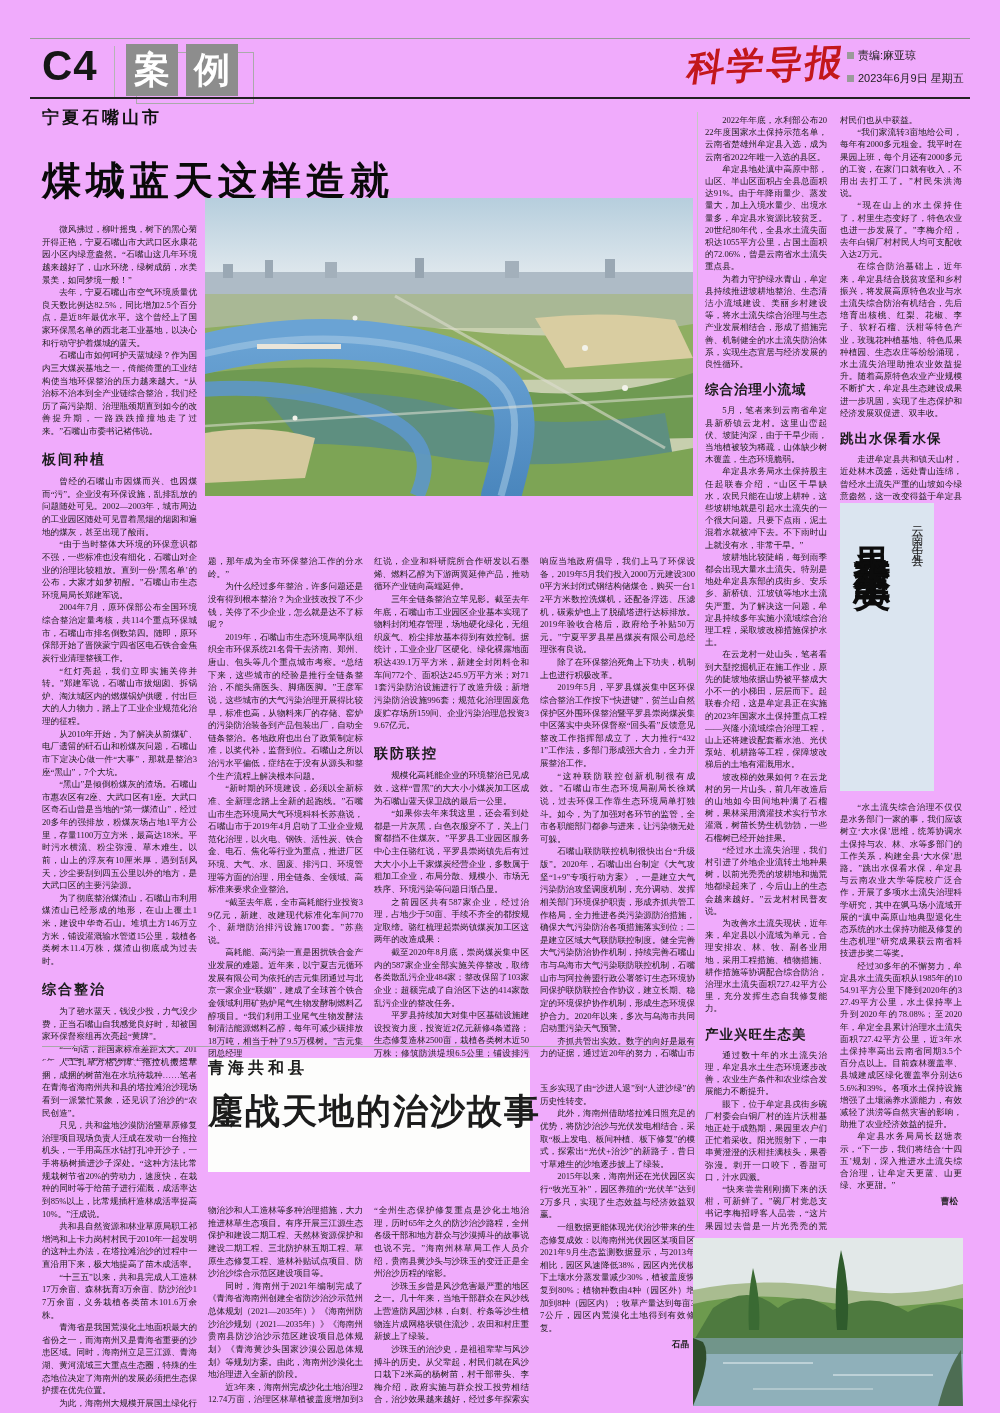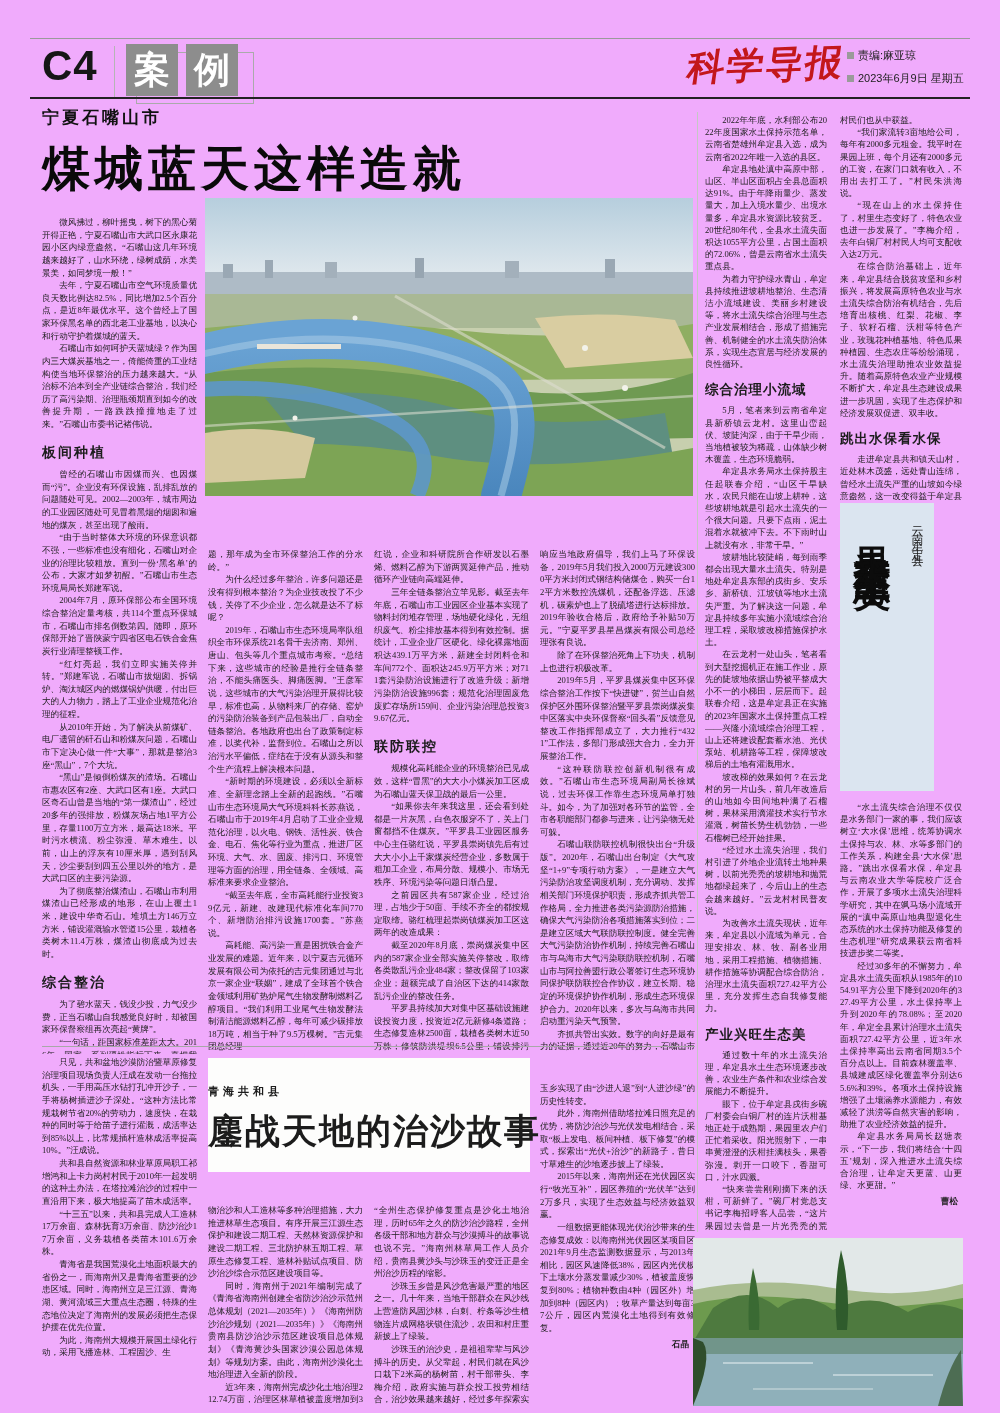--- a/index.html
+++ b/index.html
@@ -16,22 +16,22 @@
   .sec-char{position:relative;display:inline-block;width:52px;height:52px;margin-right:4px;background:#8d8d8d;
             color:#fff;font-family:"Liberation Sans",sans-serif;font-weight:bold;font-size:36px;
             line-height:52px;text-align:center;}
   .masthead{position:absolute;left:688px;top:40px;width:180px;font-size:37px;font-weight:bold;color:#c3171b;
             font-family:"DejaVu Serif",serif;transform:skewX(-10deg) rotate(-2deg);letter-spacing:2px;white-space:nowrap;}
   .pubinfo{position:absolute;left:847px;top:48px;font-family:"Liberation Sans",sans-serif;font-size:11px;color:#222;}
   .publine{margin-bottom:8px;white-space:nowrap;}
   .sq{display:inline-block;width:7px;height:7px;background:#9a9a9a;margin-right:4px;}
   
   .kicker{font-family:"Liberation Sans",sans-serif;font-size:17px;font-weight:600;letter-spacing:3px;color:#111;}
-  .headline{font-family:"Liberation Sans",sans-serif;font-size:48px;font-weight:bold;letter-spacing:5px;
-            color:#0a0a0a;margin-top:8px;white-space:nowrap;}
+  .headline{font-family:"Liberation Sans",sans-serif;font-size:39px;font-weight:bold;letter-spacing:5px;
+            color:#0a0a0a;margin-top:25px;white-space:nowrap;}
   .cols{display:flex;gap:11px;}
   .col{width:155px;overflow:hidden;font-size:8.6px;line-height:1.47;text-align:justify;word-break:break-all;}
   .col p{margin:0;text-indent:2em;}
   .col p.cont{text-indent:0;margin-top:26px;}
   .col h4{font-family:"Liberation Sans",sans-serif;font-size:14px;font-weight:bold;letter-spacing:2px;
           margin:11px 0 6px;text-indent:0;}
   .col p.author{text-align:right;font-weight:bold;text-indent:0;padding-right:6px;margin-top:3px;}
   
   .main-art{position:absolute;left:42px;top:106px;width:653px;}
   .main-cols{margin-top:15px;height:838px;}
@@ -50,21 +50,21 @@
   .v-title-block{height:288px;margin:3px 0 10px;background:#dbe5f0;writing-mode:vertical-rl;
                  padding:14px 6px 6px 6px;box-sizing:border-box;}
   .v-kicker{font-family:"Liberation Sans",sans-serif;font-size:12px;letter-spacing:7px;color:#222;margin-left:10px;margin-right:2px;}
   .v-title{font-family:"DejaVu Serif",serif;font-size:37px;font-weight:bold;letter-spacing:4px;color:#0c0c0c;}
   .rb-text2{height:414px;overflow:hidden;}
   
   .bottom-art{position:absolute;left:42px;top:1056px;width:653px;height:352px;}
   .b-cols{display:flex;gap:11px;height:352px;}
   .pad-title{padding-top:122px;box-sizing:border-box;height:352px;}
   .b-title-block{position:absolute;left:166px;top:2px;width:322px;height:114px;background:#fdfdfc;}
-  .b-kicker{font-family:"Liberation Sans",sans-serif;font-size:11px;font-weight:600;letter-spacing:4px;margin-top:26px;}
+  .b-kicker{font-family:"Liberation Sans",sans-serif;font-size:16px;font-weight:600;letter-spacing:4px;}
   .b-title{font-family:"DejaVu Serif",serif;font-size:35px;font-weight:bold;letter-spacing:2px;margin-top:9px;white-space:nowrap;}
   .bottom-photo{position:absolute;left:693px;top:1238px;width:270px;height:168px;overflow:hidden;}
   svg{display:block;}
 </style>
 </head>
 <body>
 
 <div class="page">
 
   <div class="toprule"></div>
@@ -213,20 +213,21 @@
           <p>经过30多年的不懈努力，牟定县水土流失面积从1985年的1054.91平方公里下降到2020年的327.49平方公里，水土保持率上升到2020年的78.08%；至2020年，牟定全县累计治理水土流失面积727.42平方公里，近3年水土保持率高出云南省同期3.5个百分点以上。目前森林覆盖率、县城建成区绿化覆盖率分别达65.6%和39%。各项水土保持设施增强了土壤涵养水源能力，有效减轻了洪涝等自然灾害的影响，助推了农业经济效益的提升。</p>
           <p>牟定县水务局局长赵塘表示，“下一步，我们将结合‘十四五’规划，深入推进水土流失综合治理，让牟定天更蓝、山更绿、水更甜。”</p>
           <p class="author">曹松</p>
         </div>
     </div>
   </div>
 
   <div class="bottom-art">
     <div class="b-cols">
       <div class="col">
+          <p>人工扎草方格沙障、拖拉机搬运草捆，成捆的树苗泡在水坑待栽种……笔者在青海省海南州共和县的塔拉滩治沙现场看到一派繁忙景象，还见识了治沙的“农民创造”。</p>
           <p>只见，共和盆地沙漠防治暨草原修复治理项目现场负责人汪成在发动一台拖拉机头，一手用高压水钻打孔冲开沙子，一手将杨树插进沙子深处。“这种方法比常规栽树节省20%的劳动力，速度快，在栽种的同时等于给苗子进行灌溉，成活率达到85%以上，比常规插杆造林成活率提高10%。”汪成说。</p>
           <p>共和县自然资源和林业草原局职工祁增鸿和上卡力岗村村民于2010年一起发明的这种土办法，在塔拉滩治沙的过程中一直沿用下来，极大地提高了苗木成活率。</p>
           <p>“十三五”以来，共和县完成人工造林17万余亩、森林抚育3万余亩、防沙治沙17万余亩，义务栽植各类苗木101.6万余株。</p>
           <p>青海省是我国荒漠化土地面积最大的省份之一，而海南州又是青海省重要的沙患区域。同时，海南州立足三江源、青海湖、黄河流域三大重点生态圈，特殊的生态地位决定了海南州的发展必须把生态保护摆在优先位置。</p>
           <p>为此，海南州大规模开展国土绿化行动，采用飞播造林、工程固沙、生</p>
         </div>
       <div class="col pad-title">
           <p class="cont">物治沙和人工造林等多种治理措施，大力推进林草生态项目。有序开展三江源生态保护和建设二期工程、天然林资源保护和建设二期工程、三北防护林五期工程、草原生态修复工程、造林补贴试点项目、防沙治沙综合示范区建设项目等。</p>
           <p>同时，海南州于2021年编制完成了《青海省海南州创建全省防沙治沙示范州总体规划（2021—2035年）》《海南州防沙治沙规划（2021—2035年）》《海南州贵南县防沙治沙示范区建设项目总体规划》《青海黄沙头国家沙漠公园总体规划》等规划方案。由此，海南州沙漠化土地治理进入全新的阶段。</p>
           <p>近3年来，海南州完成沙化土地治理212.74万亩，治理区林草植被盖度增加到30%以上，共和盆地、环青海湖地区沙化土地面积增加的速率明显减缓，土地沙化面积扩大趋势得到有效遏制，实现了荒漠化、沙化土地面积和沙化程度持续“双减少”，森林覆盖率、草原植被覆盖度“双提高”的目标。</p>

